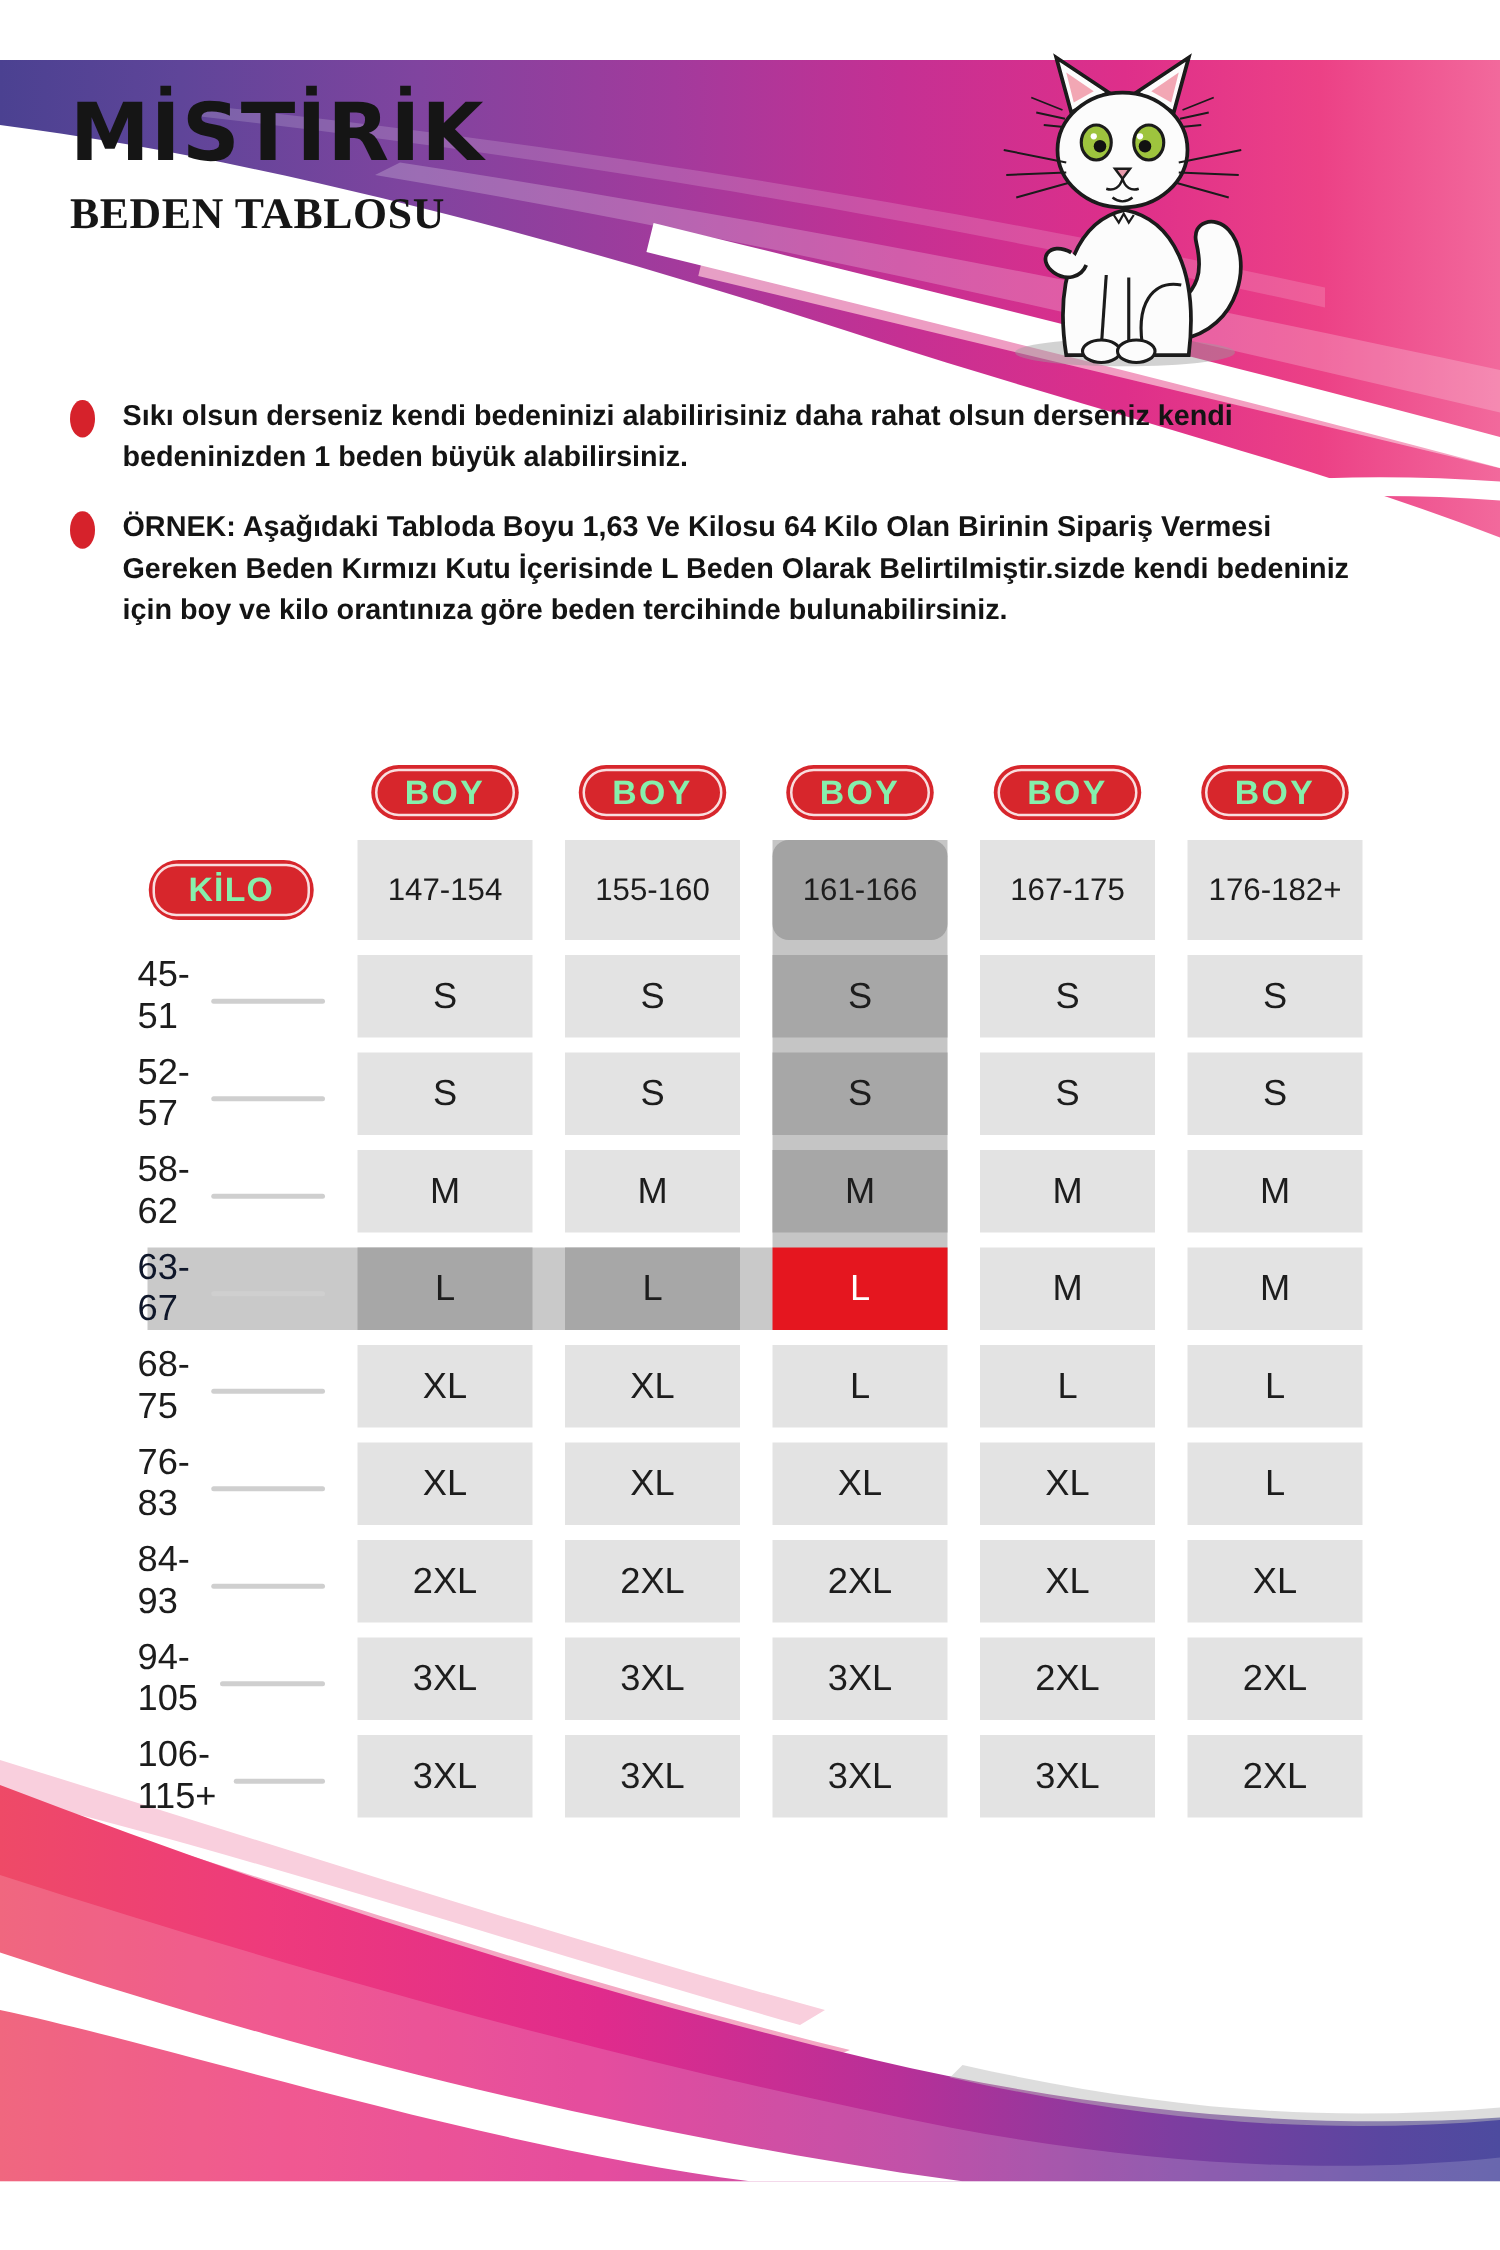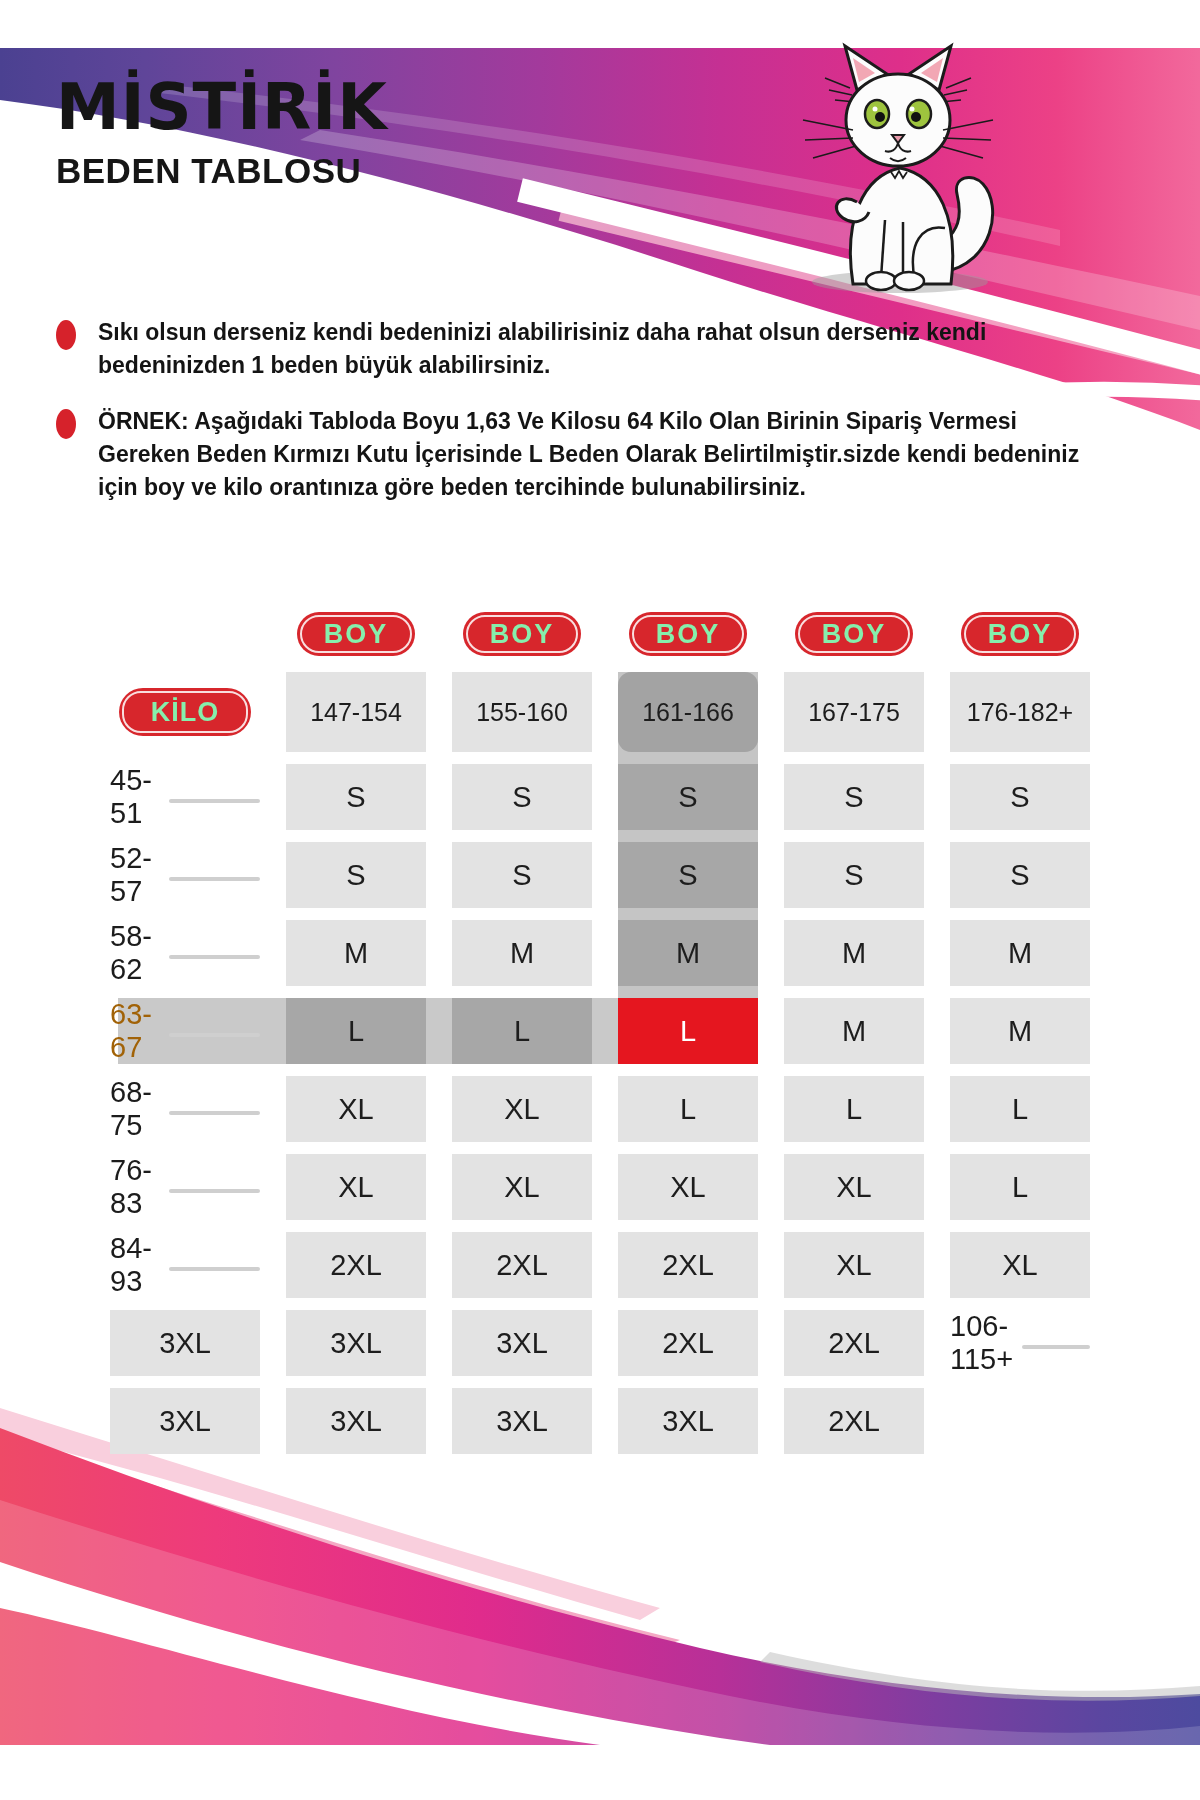--- a/index.html
+++ b/index.html
@@ -7,21 +7,21 @@
     width:1200px;height:1800px;position:relative;overflow:hidden;
     background:#ffffff;font-family:"Liberation Sans",sans-serif;
   }
   
   .brand{position:absolute;left:56px;top:74px;z-index:5;}
   .brand h1{
     margin:0;font-family:"DejaVu Sans",sans-serif;font-weight:800;
     font-size:64px;letter-spacing:1px;color:#151515;line-height:1.05;
   }
   .brand .sub{
-    margin-top:10px;font-family:Liberation Sans, sans-serif;font-weight:700;
+    margin-top:10px;font-family:Liberation Serif, serif;font-weight:700;
     font-size:35px;letter-spacing:0.5px;color:#161616;
   }
   
   .notes{position:absolute;left:56px;top:316px;width:1056px;z-index:5;}
   .note{display:flex;align-items:flex-start;margin-bottom:24px;}
   .bullet{
     flex:0 0 auto;width:20px;height:30px;border-radius:50%;
     background:#d6222b;margin-right:22px;margin-top:4px;
   }
   .note p{
@@ -61,21 +61,21 @@
     background:#e3e3e3;display:flex;align-items:center;justify-content:center;
     font-size:29px;color:#1d1d1d;z-index:2;position:relative;
   }
   .cell.dark{background:#a7a7a7;}
   .cell.red-cell{background:#e5161f;color:#ffffff;}
   .row-label{
     display:flex;flex-direction:row;align-items:center;justify-content:center;
     font-size:29px;color:#1c1c1c;z-index:2;
   }
   .row-label .underline{width:114px;height:4px;background:#cfcfcf;margin-top:8px;border-radius:2px;}
-  .row-label.red span{color:#a16207;}
+  .row-label.red span{color:#0f172a;}
   
   #top-decor{position:absolute;top:0;left:0;z-index:1;}
   #bottom-decor{position:absolute;top:1400px;left:0;z-index:1;}
   #cat{position:absolute;left:795px;top:40px;z-index:2;}
 </style>
 </head>
 <body>
 
 <svg id="top-decor" width="1200" height="450" viewBox="0 0 1200 450">
   <defs>
@@ -246,20 +246,24 @@
       <div class="cell">L</div>
       <div class="row-label">
         <span>84-93</span>
         <div class="underline"></div>
       </div>
       <div class="cell">2XL</div>
       <div class="cell">2XL</div>
       <div class="cell">2XL</div>
       <div class="cell">XL</div>
       <div class="cell">XL</div>
+      <div class="row-label">
+        <span>94-105</span>
+        <div class="underline"></div>
+      </div>
       <div class="cell">3XL</div>
       <div class="cell">3XL</div>
       <div class="cell">3XL</div>
       <div class="cell">2XL</div>
       <div class="cell">2XL</div>
       <div class="row-label">
         <span>106-115+</span>
         <div class="underline"></div>
       </div>
       <div class="cell">3XL</div>

